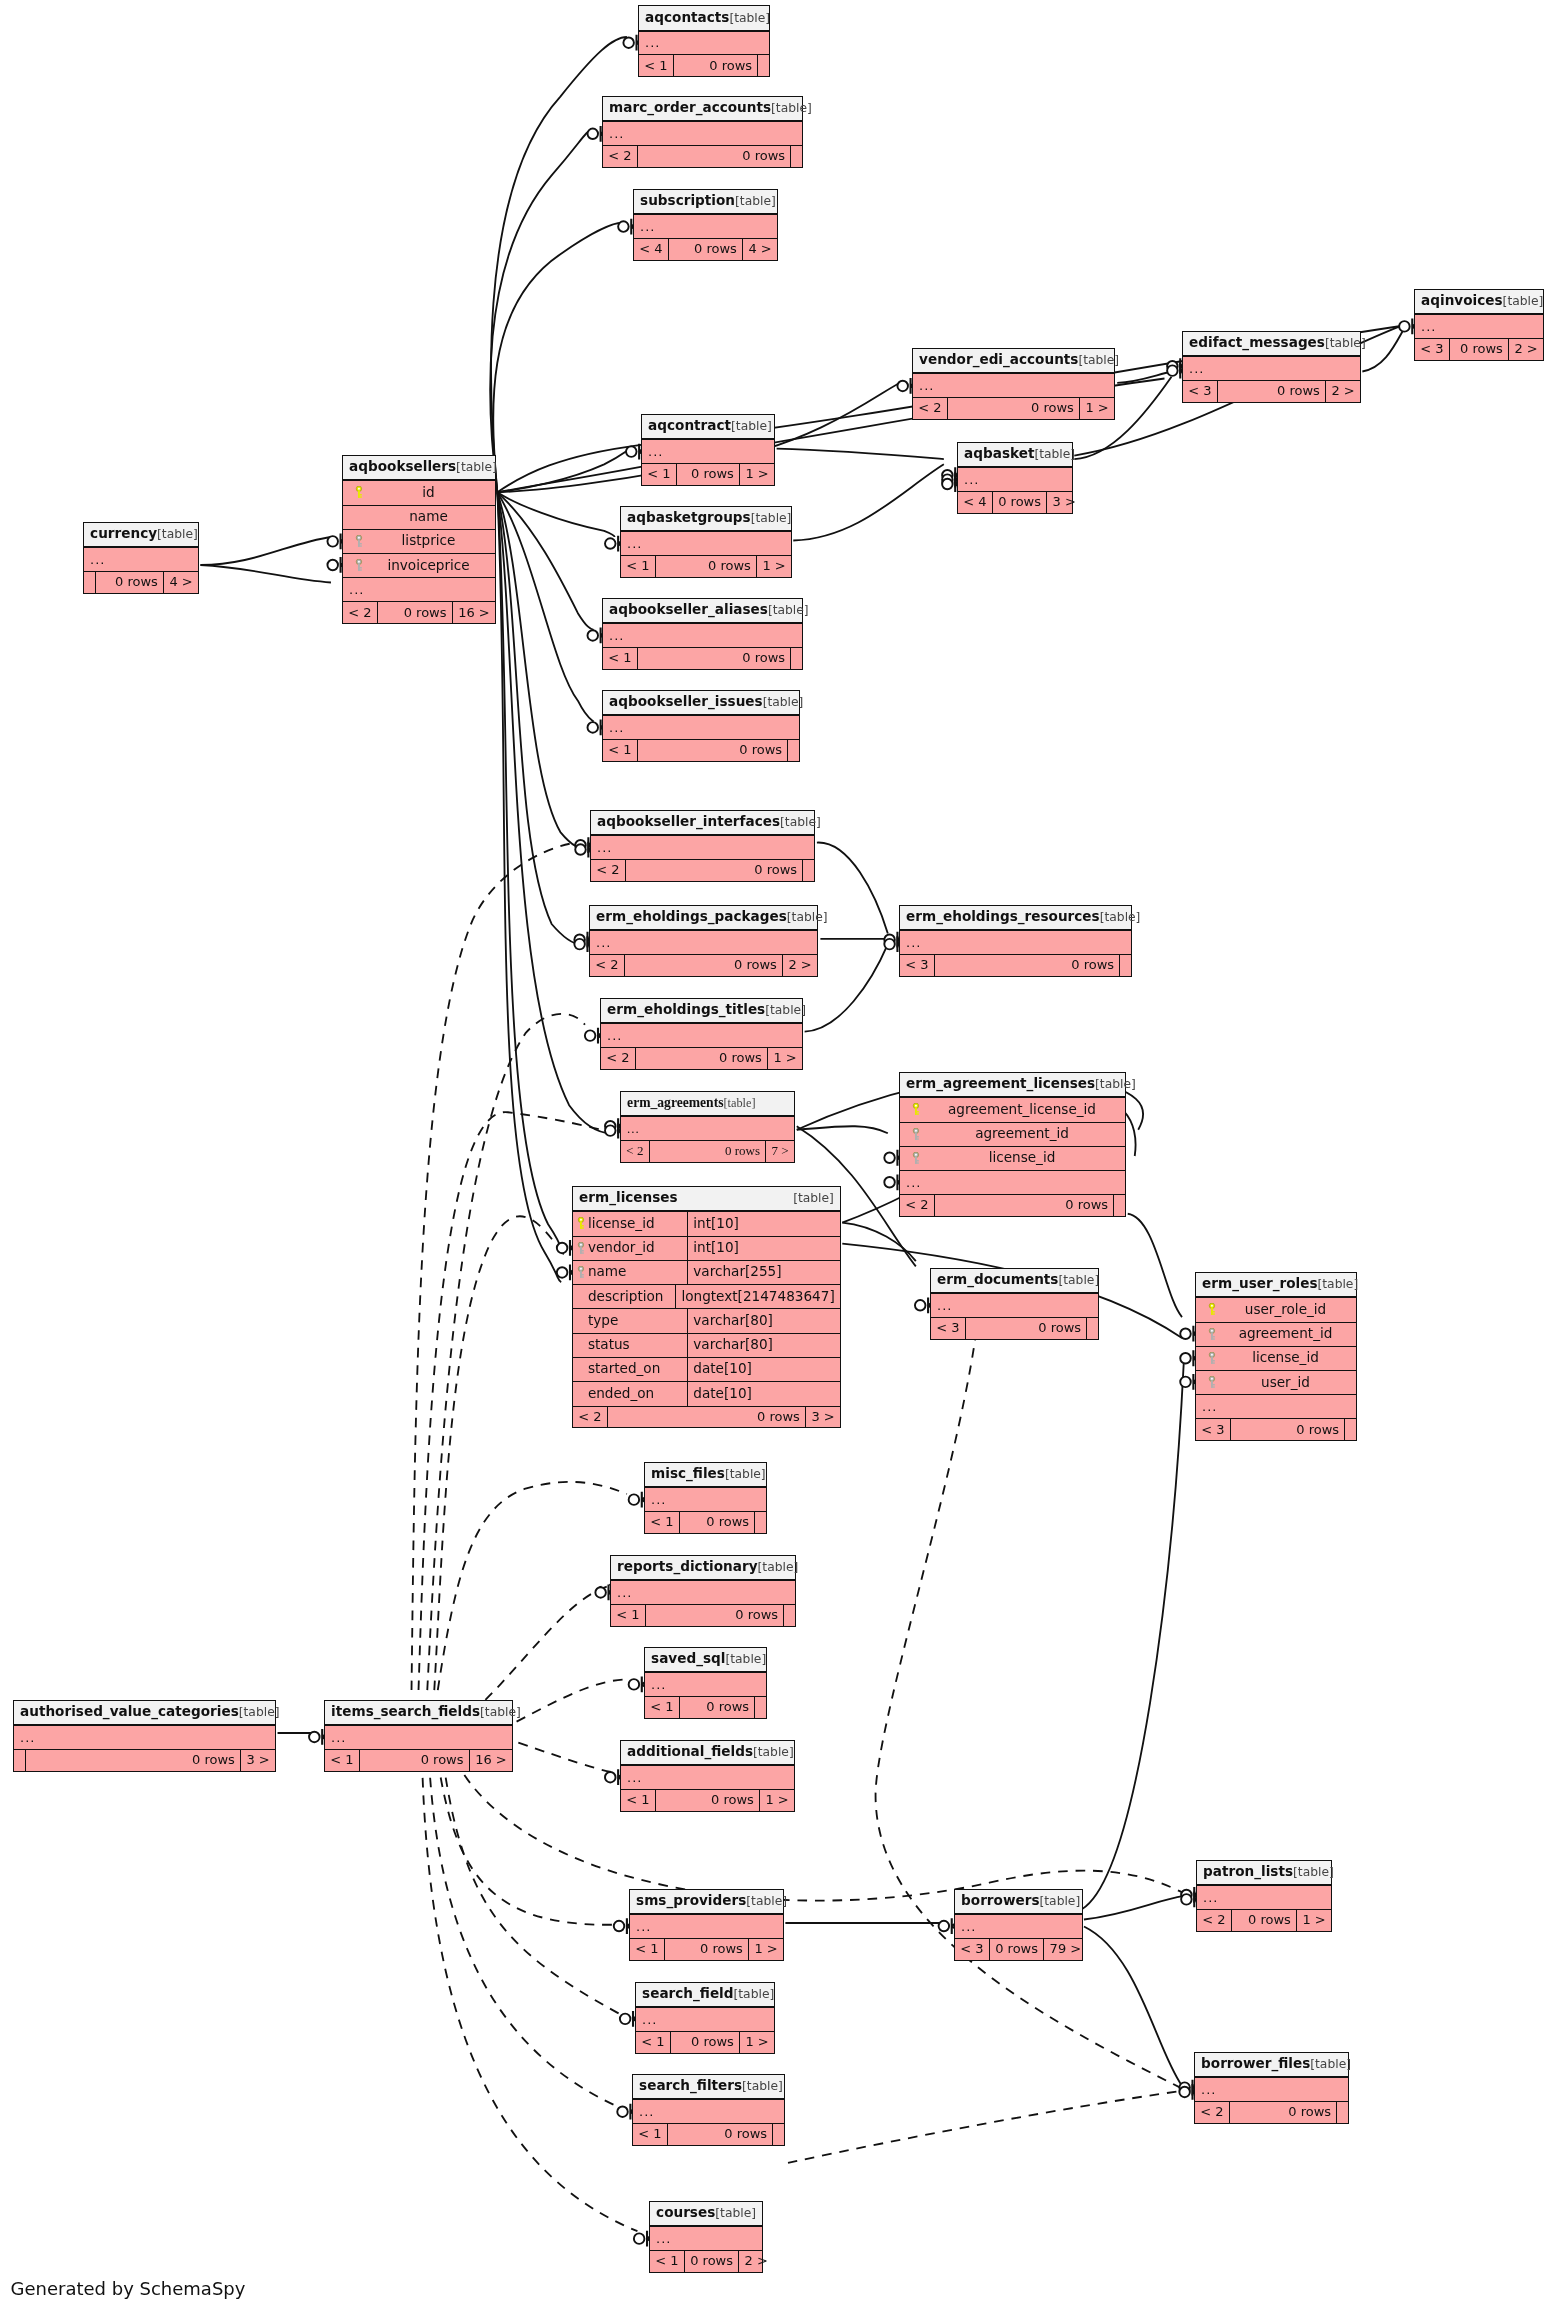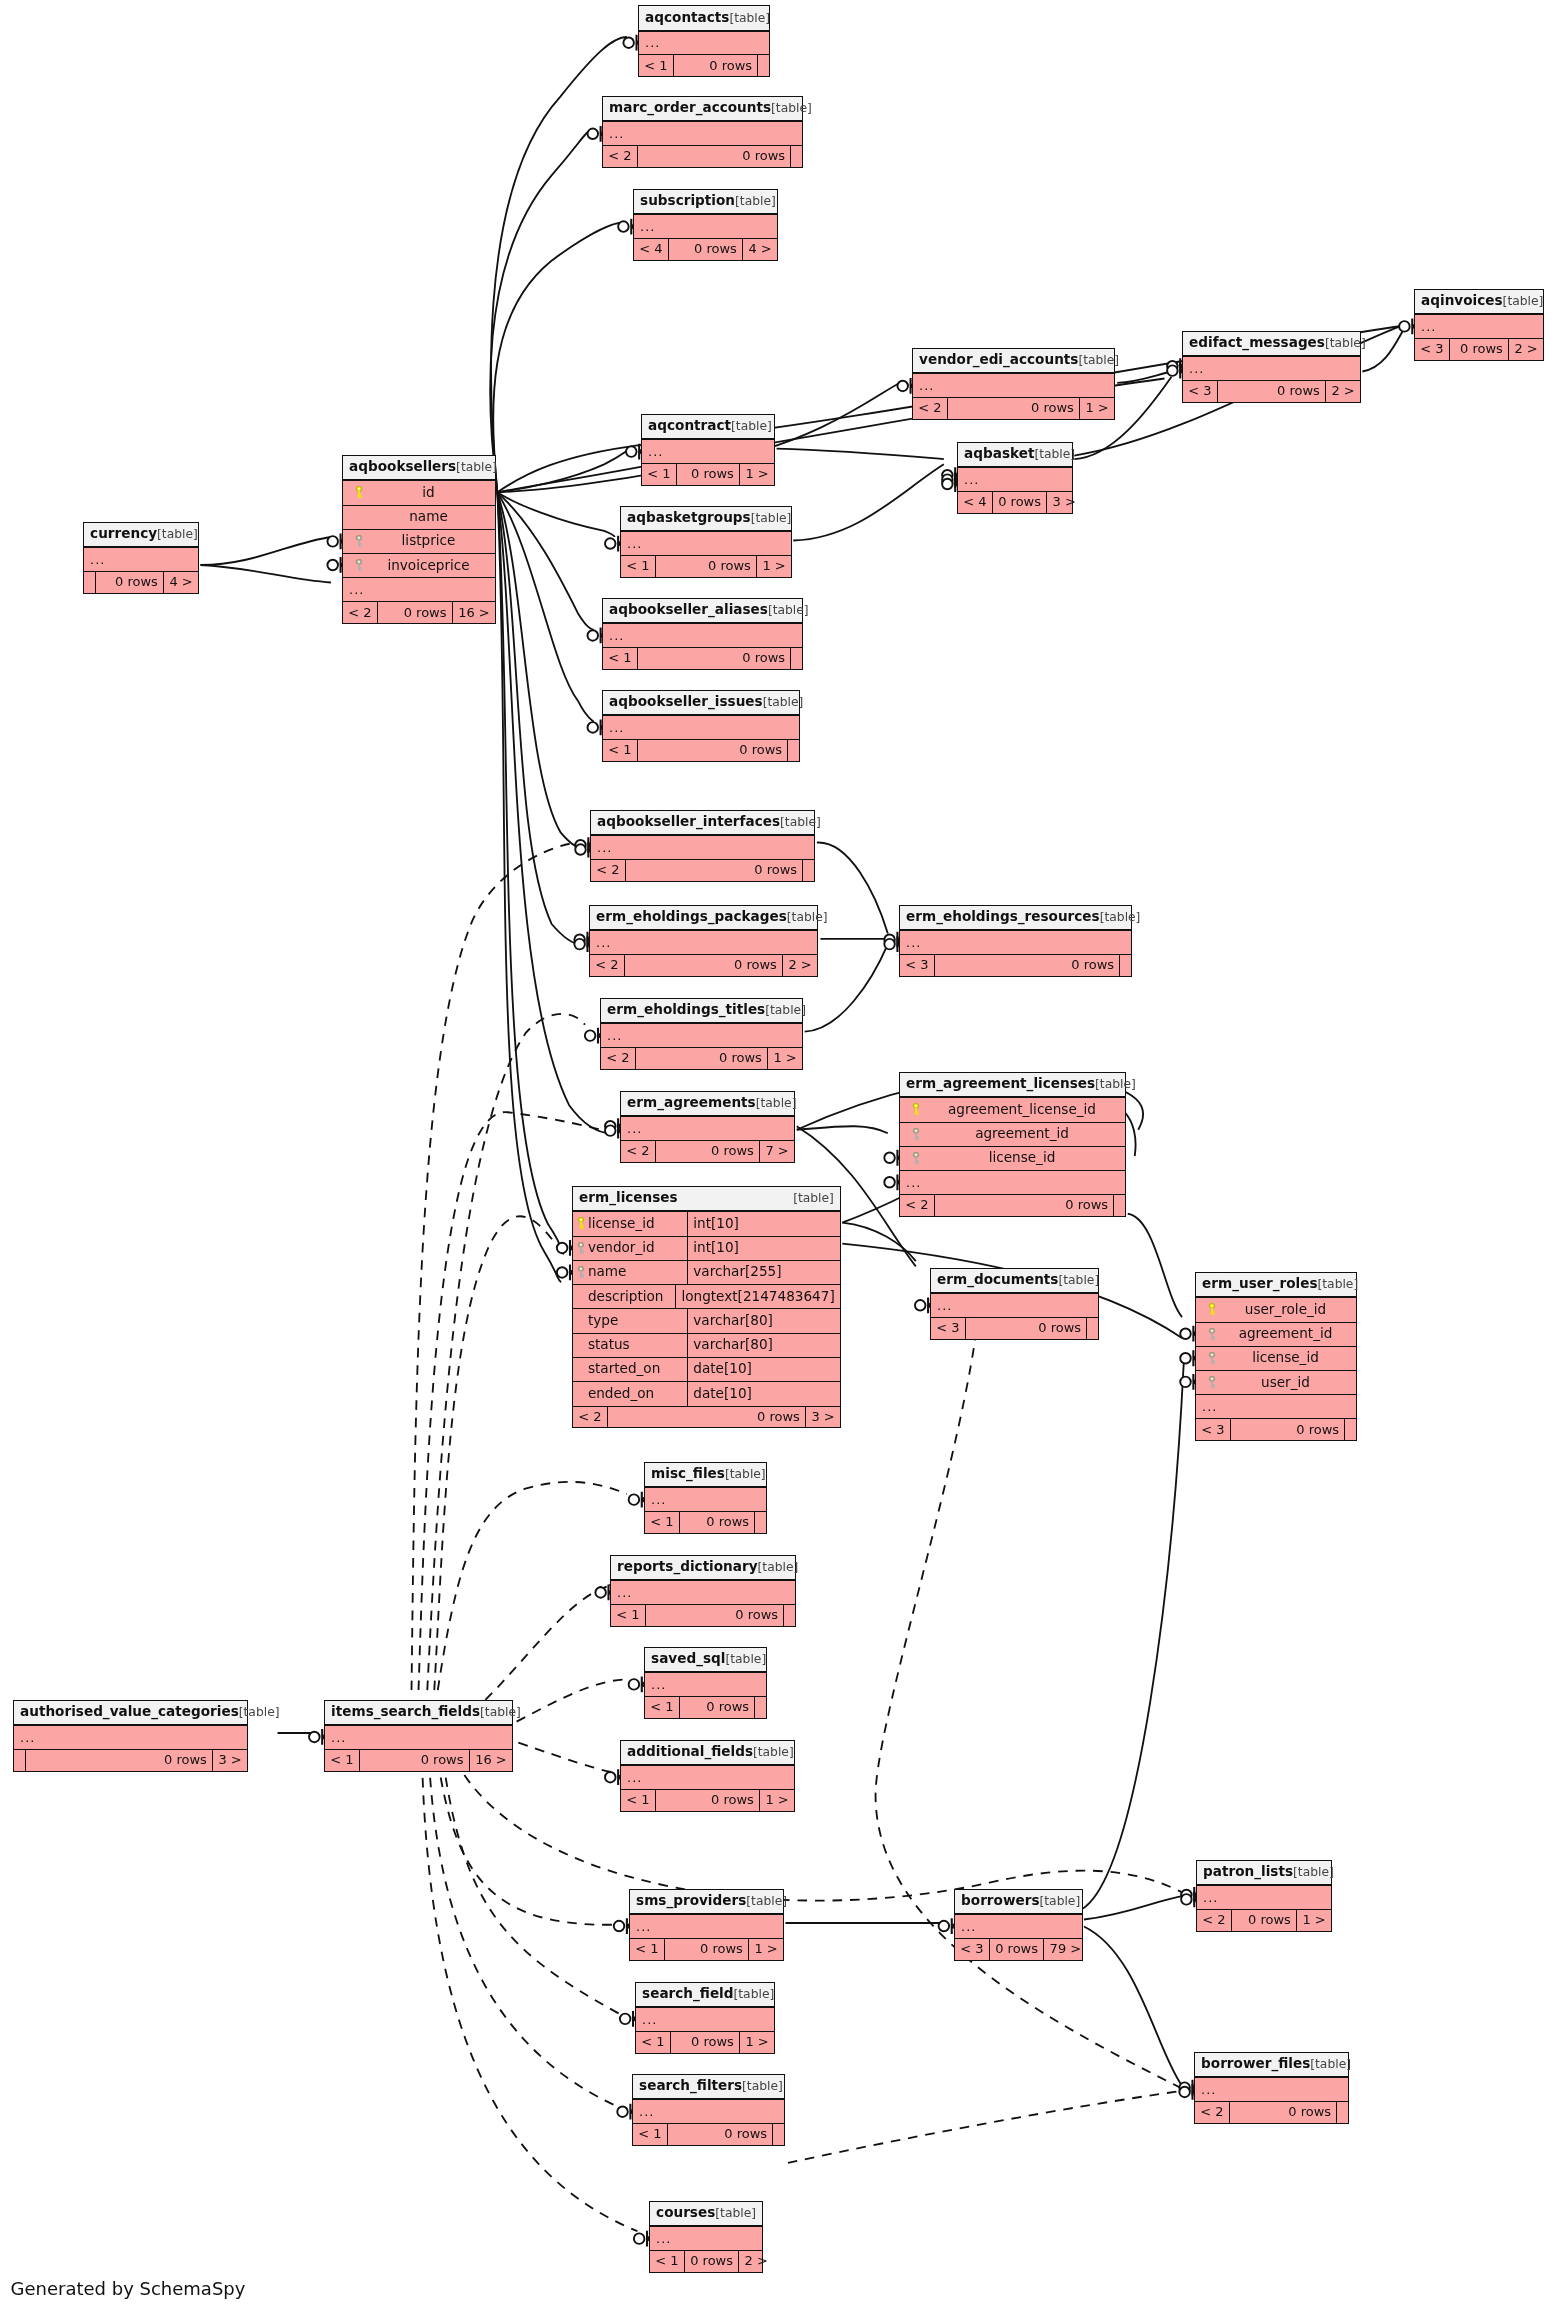--- a/index.html
+++ b/index.html
@@ -494,21 +494,21 @@
         </div>
         <div class="row ellipsis">
           <span>...</span>
         </div>
         <div class="foot">
           <div class="f-left">&lt; 2</div>
           <div class="f-mid">0 rows</div>
           <div class="f-right">1 &gt;</div>
         </div>
       </div>
-      <div class="tbl" style="left: 620px; top: 1091px; width: 175px;">
+      <div class="tbl" style="left: 620px; top: 1091px; width: 175px; font-family: Liberation Serif, serif;">
         <div class="hdr">
           <span class="tname">erm_agreements</span>
           <span class="ttype">[table]</span>
         </div>
         <div class="row ellipsis">
           <span>...</span>
         </div>
         <div class="foot">
           <div class="f-left">&lt; 2</div>
           <div class="f-mid">0 rows</div>
@@ -811,21 +811,21 @@
         </div>
         <div class="row ellipsis">
           <span>...</span>
         </div>
         <div class="foot">
           <div class="f-left">&lt; 1</div>
           <div class="f-mid">0 rows</div>
           <div class="f-right">16 &gt;</div>
         </div>
       </div>
-      <div class="tbl" style="left: 13px; top: 1700px; width: 235px;">
+      <div class="tbl" style="left: 13px; top: 1700px; width: 263px;">
         <div class="hdr">
           <span class="tname">authorised_value_categories</span>
           <span class="ttype">[table]</span>
         </div>
         <div class="row ellipsis">
           <span>...</span>
         </div>
         <div class="foot">
           <div class="f-left"></div>
           <div class="f-mid">0 rows</div>

